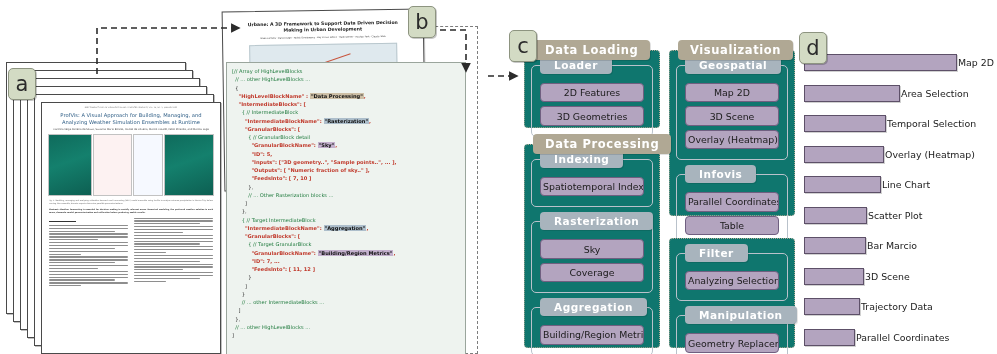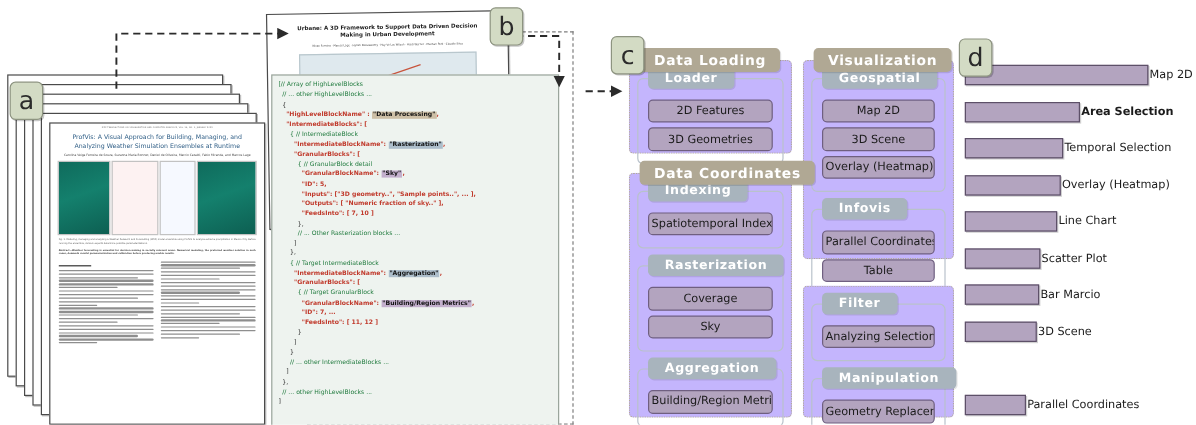--- a/index.html
+++ b/index.html
@@ -68,21 +68,21 @@
   
   #bdash{position:absolute;left:256px;top:26px;width:222px;height:328px;
          border:1.3px dashed #7d7d7d;border-top:none;box-sizing:border-box;}
   #bdash-top{position:absolute;left:256px;top:26px;width:222px;height:0;
              border-top:1.3px dashed #7d7d7d;}
 
   
   svg.arrows{position:absolute;left:0;top:0;width:997px;height:354px;pointer-events:none;z-index:5;}
 
   
-  .col{position:absolute;border:1.6px dotted #b4ac96;border-radius:4px;box-sizing:border-box;background:#c4b5fd;}
+  .col{position:absolute;border:1.6px dotted #b4ac96;border-radius:4px;box-sizing:border-box;background:#0f766e;}
   .cat-title{
     position:absolute;left:8px;top:-11px;height:20px;line-height:20px;
     background:#b0a894;color:#ffffff;font-weight:bold;font-size:11.5px;
     letter-spacing:.6px;padding:0 12px;border-radius:4px;z-index:3;
     box-shadow:1px 1px 0 rgba(0,0,0,.12);white-space:nowrap;
   }
   .sub{position:relative;margin:14px 6px 6px 6px;border:1px solid #b9c2cb;border-radius:5px;padding:13px 6px 6px 6px;}
   .sub-title{
     position:absolute;left:8px;top:-10px;height:18px;line-height:18px;
     background:#a8b4bd;color:#ffffff;font-weight:bold;font-size:10.5px;
@@ -260,29 +260,29 @@
 <div class="col" style="left:524px;top:50px;width:136px;height:78px;">
   <div class="cat-title">Data Loading</div>
   <div class="sub">
     <div class="sub-title">Loader</div>
     <div class="leaf">2D Features</div>
     <div class="leaf">3D Geometries</div>
   </div>
 </div>
 
 <div class="col" style="left:524px;top:144px;width:136px;height:204px;">
-  <div class="cat-title">Data Coordinates</div>
+  <div class="cat-title">Data Processing</div>
   <div class="sub">
     <div class="sub-title">Indexing</div>
     <div class="leaf">Spatiotemporal Index</div>
   </div>
   <div class="sub">
     <div class="sub-title">Rasterization</div>
+    <div class="leaf">Sky</div>
     <div class="leaf">Coverage</div>
-    <div class="leaf">Sky</div>
   </div>
   <div class="sub">
     <div class="sub-title">Aggregation</div>
     <div class="leaf">Building/Region Metrics</div>
   </div>
 </div>
 
 <div class="col" style="left:669px;top:50px;width:126px;height:166px;">
   <div class="cat-title">Visualization</div>
   <div class="sub">
@@ -308,21 +308,21 @@
     <div class="leaf">Geometry Replacement</div>
   </div>
 </div>
 
 <div class="badge" style="left:799px;top:32px;">d</div>
 <div id="panel-d">
     <div class="barrow" style="top: 26px;">
       <div class="bar" style="width: 153px; background: rgb(179, 164, 191);"></div>
       <span class="barlabel">Map 2D</span>
     </div>
-    <div class="barrow" style="top: 56.5px; font-weight: bold;">
+    <div class="barrow" style="top: 56.5px;">
       <div class="bar" style="width: 96px; background: rgb(179, 164, 191);"></div>
       <span class="barlabel">Area Selection</span>
     </div>
     <div class="barrow" style="top: 87px; text-align: right;">
       <div class="bar" style="width: 82px; background: rgb(179, 164, 191);"></div>
       <span class="barlabel">Temporal Selection</span>
     </div>
     <div class="barrow" style="top: 117.5px;">
       <div class="bar" style="width: 80px; background: rgb(179, 164, 191);"></div>
       <span class="barlabel">Overlay (Heatmap)</span>
@@ -336,17 +336,21 @@
       <span class="barlabel">Scatter Plot</span>
     </div>
     <div class="barrow" style="top: 209px;">
       <div class="bar" style="width: 62px; background: rgb(179, 164, 191);"></div>
       <span class="barlabel">Bar Marcio</span>
     </div>
     <div class="barrow" style="top: 239.5px;">
       <div class="bar" style="width: 60px; background: rgb(179, 164, 191);"></div>
       <span class="barlabel">3D Scene</span>
     </div>
+    <div class="barrow" style="top: 270px;">
+      <div class="bar" style="width: 56px; background: rgb(179, 164, 191);"></div>
+      <span class="barlabel">Trajectory Data</span>
+    </div>
     <div class="barrow" style="top: 300.5px;">
       <div class="bar" style="width: 51px; background: rgb(179, 164, 191);"></div>
       <span class="barlabel">Parallel Coordinates</span>
     </div>
   </div>
 
 </body></html>

